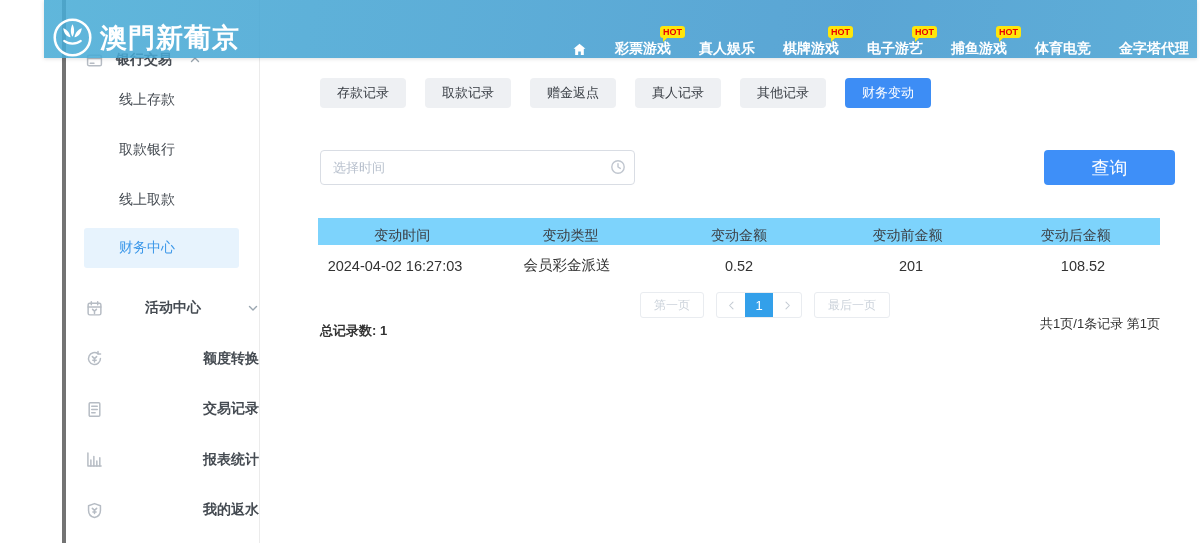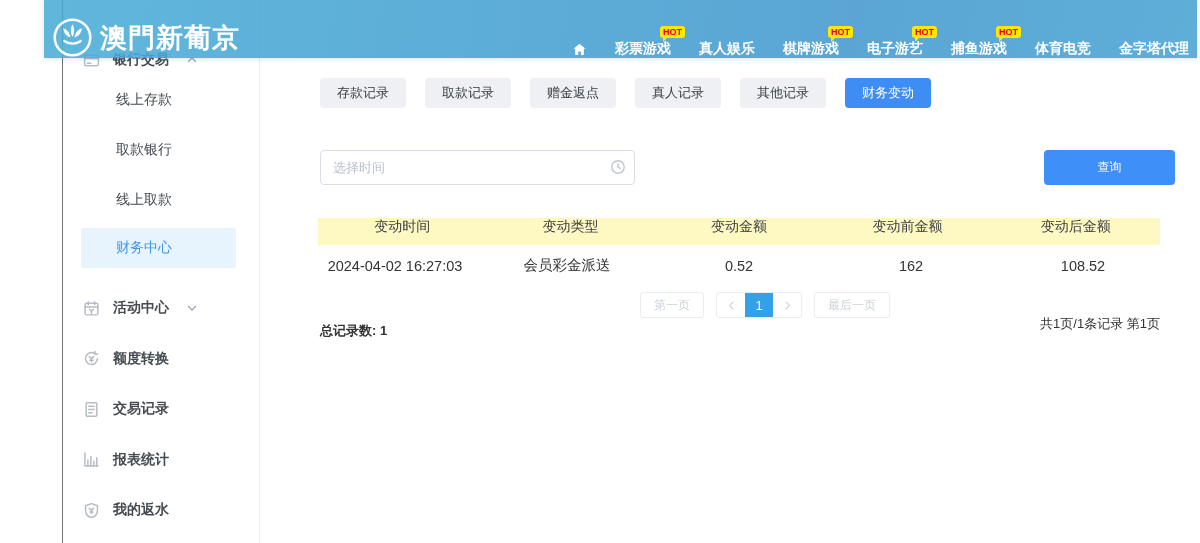--- a/index.html
+++ b/index.html
@@ -18,23 +18,23 @@
   .nav-home{width:15px;height:15px;cursor:pointer;}
   .nav-home svg{width:100%;height:100%;display:block;}
   .nav-item{position:relative;color:#fff;font-size:14px;font-weight:700;cursor:pointer;white-space:nowrap;}
   .hot-badge{position:absolute;top:-14px;right:-14px;background:#ffe60a;color:#e80000;
     font-size:9px;font-weight:700;padding:0 3px;border-radius:3px;line-height:12px;}
   .hot-badge::after{content:'';position:absolute;left:3px;bottom:-4px;
     border:2.5px solid transparent;border-top-color:#ffe60a;border-left-color:#ffe60a;}
 
   
   .sidebar{position:absolute;left:62px;top:0;bottom:0;width:198px;background:#fff;
-    border-left:1px solid #737373;border-right:1px solid #ebebeb;z-index:1;padding-top:45px;}
+    border-left:4px solid #737373;border-right:1px solid #ebebeb;z-index:1;padding-top:45px;}
   .side-group{height:30px;display:flex;align-items:center;padding-left:20px;cursor:pointer;}
-  .side-group + .side-group, .side-sub + .side-group{margin-bottom:0;}
+  .side-group + .side-group, .side-sub + .side-group{margin-bottom:0;justify-content:space-between;}
   .side-group:not(:first-child){margin-bottom:20.5px;}
   .icn svg{width:100%;height:100%;display:block;}
   .side-icn{width:17px;height:17px;color:#b6bcc4;flex:0 0 auto;}
   .side-label{margin-left:13px;font-size:14px;font-weight:700;color:#454b52;}
   .chev{width:12px;height:12px;margin-left:17px;color:#9aa6b0;}
   .side-sub{height:50px;display:flex;align-items:center;padding-left:53px;font-size:14px;color:#454b52;cursor:pointer;}
   .side-sub.active{height:40px;width:155px;margin:3px 16px 25px 18px;padding-left:35px;
     background:#e7f3fd;border-radius:3px;color:#3b97e9;}
 
   
@@ -44,24 +44,24 @@
     background:#eef0f3;color:#383d44;cursor:pointer;white-space:nowrap;}
   .tab.active{background:#3d8df5;color:#fff;}
 
   .date-wrap{position:absolute;top:92px;left:58px;width:315px;height:35px;}
   .date-input{width:100%;height:100%;border:1px solid #d9dde4;border-radius:4px;
     padding:0 34px 0 12px;font-size:13px;color:#333;outline:none;}
   .date-input::placeholder{color:#b8c0cd;}
   .clock{position:absolute;right:9px;top:9px;width:16px;height:16px;color:#c0c6cf;}
 
   .search-btn{position:absolute;top:92px;right:25px;width:131px;height:35px;border:none;
-    border-radius:4px;background:#3e8ff8;color:#fff;font-size:12px;cursor:pointer;}
+    border-radius:4px;background:#3e8ff8;color:#fff;font-size:18px;cursor:pointer;}
 
   .table{position:absolute;top:160px;left:56px;width:842px;}
-  .thead{display:flex;background:#fef9c3;height:27px;align-items:flex-start;}
+  .thead{display:flex;background:#7dd3fc;height:27px;align-items:flex-end;}
   .th{flex:1;text-align:center;font-size:14px;color:#3c4046;}
   .trow{display:flex;height:41px;align-items:center;background:#fff;gap:18px;}
   .td{flex:1;text-align:center;font-size:14.5px;color:#333;}
 
   .pagination{position:absolute;top:234px;left:378px;display:flex;align-items:center;gap:12px;}
   .pg-btn{height:26px;padding:0 13px;border:1px solid #e9ecf0;border-radius:3px;background:#fff;
     color:#ccd3db;font-size:12px;cursor:default;}
   .pg-group{display:flex;border:1px solid #e9ecf0;border-radius:3px;overflow:hidden;height:26px;background:#fff;}
   .pg-arrow{width:28px;display:flex;align-items:center;justify-content:center;color:#c3cad2;cursor:pointer;}
   .pg-arrow svg{width:9px;height:9px;}
@@ -220,21 +220,21 @@
           <div class="th">变动类型</div>
           <div class="th">变动金额</div>
           <div class="th">变动前金额</div>
           <div class="th">变动后金额</div>
         </div>
       <div>
           <div class="trow">
             <div class="td">2024-04-02 16:27:03</div>
             <div class="td">会员彩金派送</div>
             <div class="td">0.52</div>
-            <div class="td">162</div>
+            <div class="td">201</div>
             <div class="td">108.52</div>
           </div>
         </div>
     </div>
 
     <div class="pagination">
       <button class="pg-btn">第一页</button>
       <div class="pg-group">
         <span class="pg-arrow">
             <svg viewBox="0 0 12 12" fill="none" stroke="currentColor" stroke-width="1.4" stroke-linecap="round" stroke-linejoin="round">

